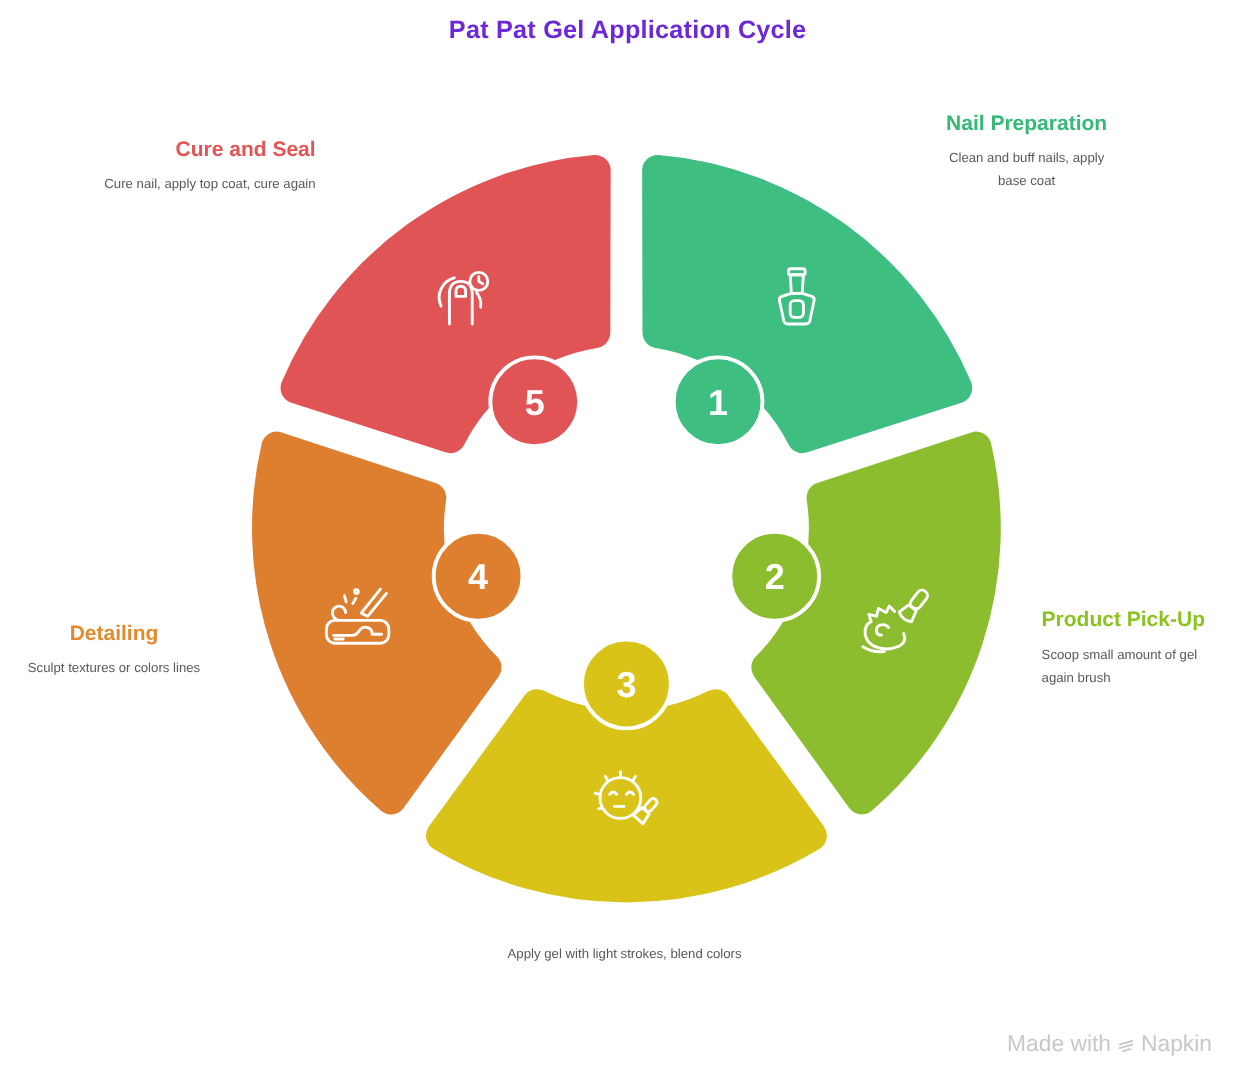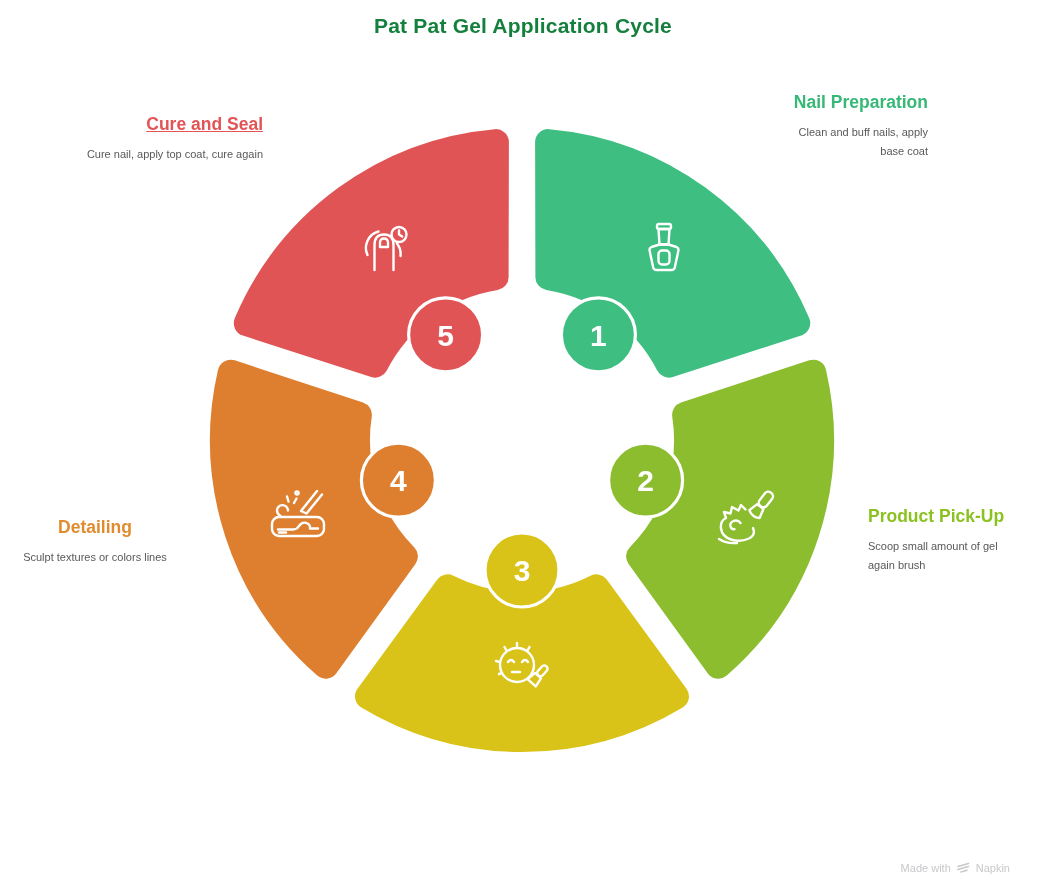--- a/index.html
+++ b/index.html
@@ -2,38 +2,38 @@
 <html><head>
 <meta charset="utf-8">
 <style>
   html,body{margin:0;padding:0;background:#ffffff;}
   .canvas{
     position:relative;width:1046px;height:896px;background:#ffffff;overflow:hidden;
     font-family:"Liberation Sans", sans-serif;
   }
   .page-title{
     position:absolute;top:14px;left:0;width:100%;text-align:center;margin:0;
-    font-size:21px;font-weight:700;color:#15803d;letter-spacing:.2px;
+    font-size:21px;font-weight:700;color:#6d28d9;letter-spacing:.2px;
   }
   svg.diagram{position:absolute;left:0;top:0;}
   .wedge{stroke-width:26;stroke-linejoin:round;}
   .badge-ring{stroke:#ffffff;stroke-width:3.2;}
   .badge-num{fill:#ffffff;font-size:30px;font-weight:700;text-anchor:middle;font-family:"Liberation Sans",sans-serif;}
   .icon{fill:none;stroke:#ffffff;stroke-width:2.4;stroke-linecap:round;stroke-linejoin:round;}
   .seg-label{position:absolute;}
   .seg-label h2{margin:0 0 9px 0;font-size:17.5px;line-height:24px;font-weight:700;}
   .seg-label p{margin:0;font-size:11px;line-height:19px;color:#58595b;}
-  .label-1{left:783px;top:90px;width:145px;text-align:right;}
+  .label-1{left:783px;top:90px;width:145px;text-align:center;}
   .label-2{left:868px;top:504px;width:150px;text-align:left;}
   .label-3{left:408px;top:786px;width:225px;text-align:center;}
   .label-4{right:866px;top:515px;width:170px;text-align:center;}
   .label-5{right:783px;top:112px;width:180px;text-align:right;}
   .watermark{
     position:absolute;right:36px;top:860px;display:flex;align-items:center;gap:5px;
-    color:#c7c8ca;font-size:11px;
+    color:#c7c8ca;font-size:19px;
   }
   .watermark .napkin-glyph{display:inline-block;}
 </style>
 </head>
 <body>
 
 <div class="canvas">
 
   <h1 class="page-title">Pat Pat Gel Application Cycle</h1>
 
@@ -124,29 +124,30 @@
     <h2 style="color: rgb(54, 184, 119);">Nail Preparation</h2>
     <p>Clean and buff nails, apply base coat</p>
   </div>
 
   <div class="seg-label label-2">
     <h2 style="color: rgb(139, 194, 32);">Product Pick-Up</h2>
     <p>Scoop small amount of gel again brush</p>
   </div>
 
   <div class="seg-label label-3">
+    <p>Apply gel with light strokes, blend colors</p>
   </div>
 
   <div class="seg-label label-4">
     <h2 style="color: rgb(224, 139, 45);">Detailing</h2>
     <p>Sculpt textures or colors lines</p>
   </div>
 
   <div class="seg-label label-5">
-    <h2 style="color: rgb(226, 84, 85); text-decoration: underline;">Cure and Seal</h2>
+    <h2 style="color: rgb(226, 84, 85);">Cure and Seal</h2>
     <p>Cure nail, apply top coat, cure again</p>
   </div>
 
   <div class="watermark">
     <span>Made with</span>
     <svg class="napkin-glyph" width="15" height="15" viewBox="0 0 15 15">
       <path d="M2,6.5 L12.5,3.5 M2,9.5 L12.5,6.5 M5,12 L11,10.3" stroke="#c7c8ca" stroke-width="1.6" fill="none" stroke-linecap="round"></path>
     </svg>
     <span>Napkin</span>
   </div>

